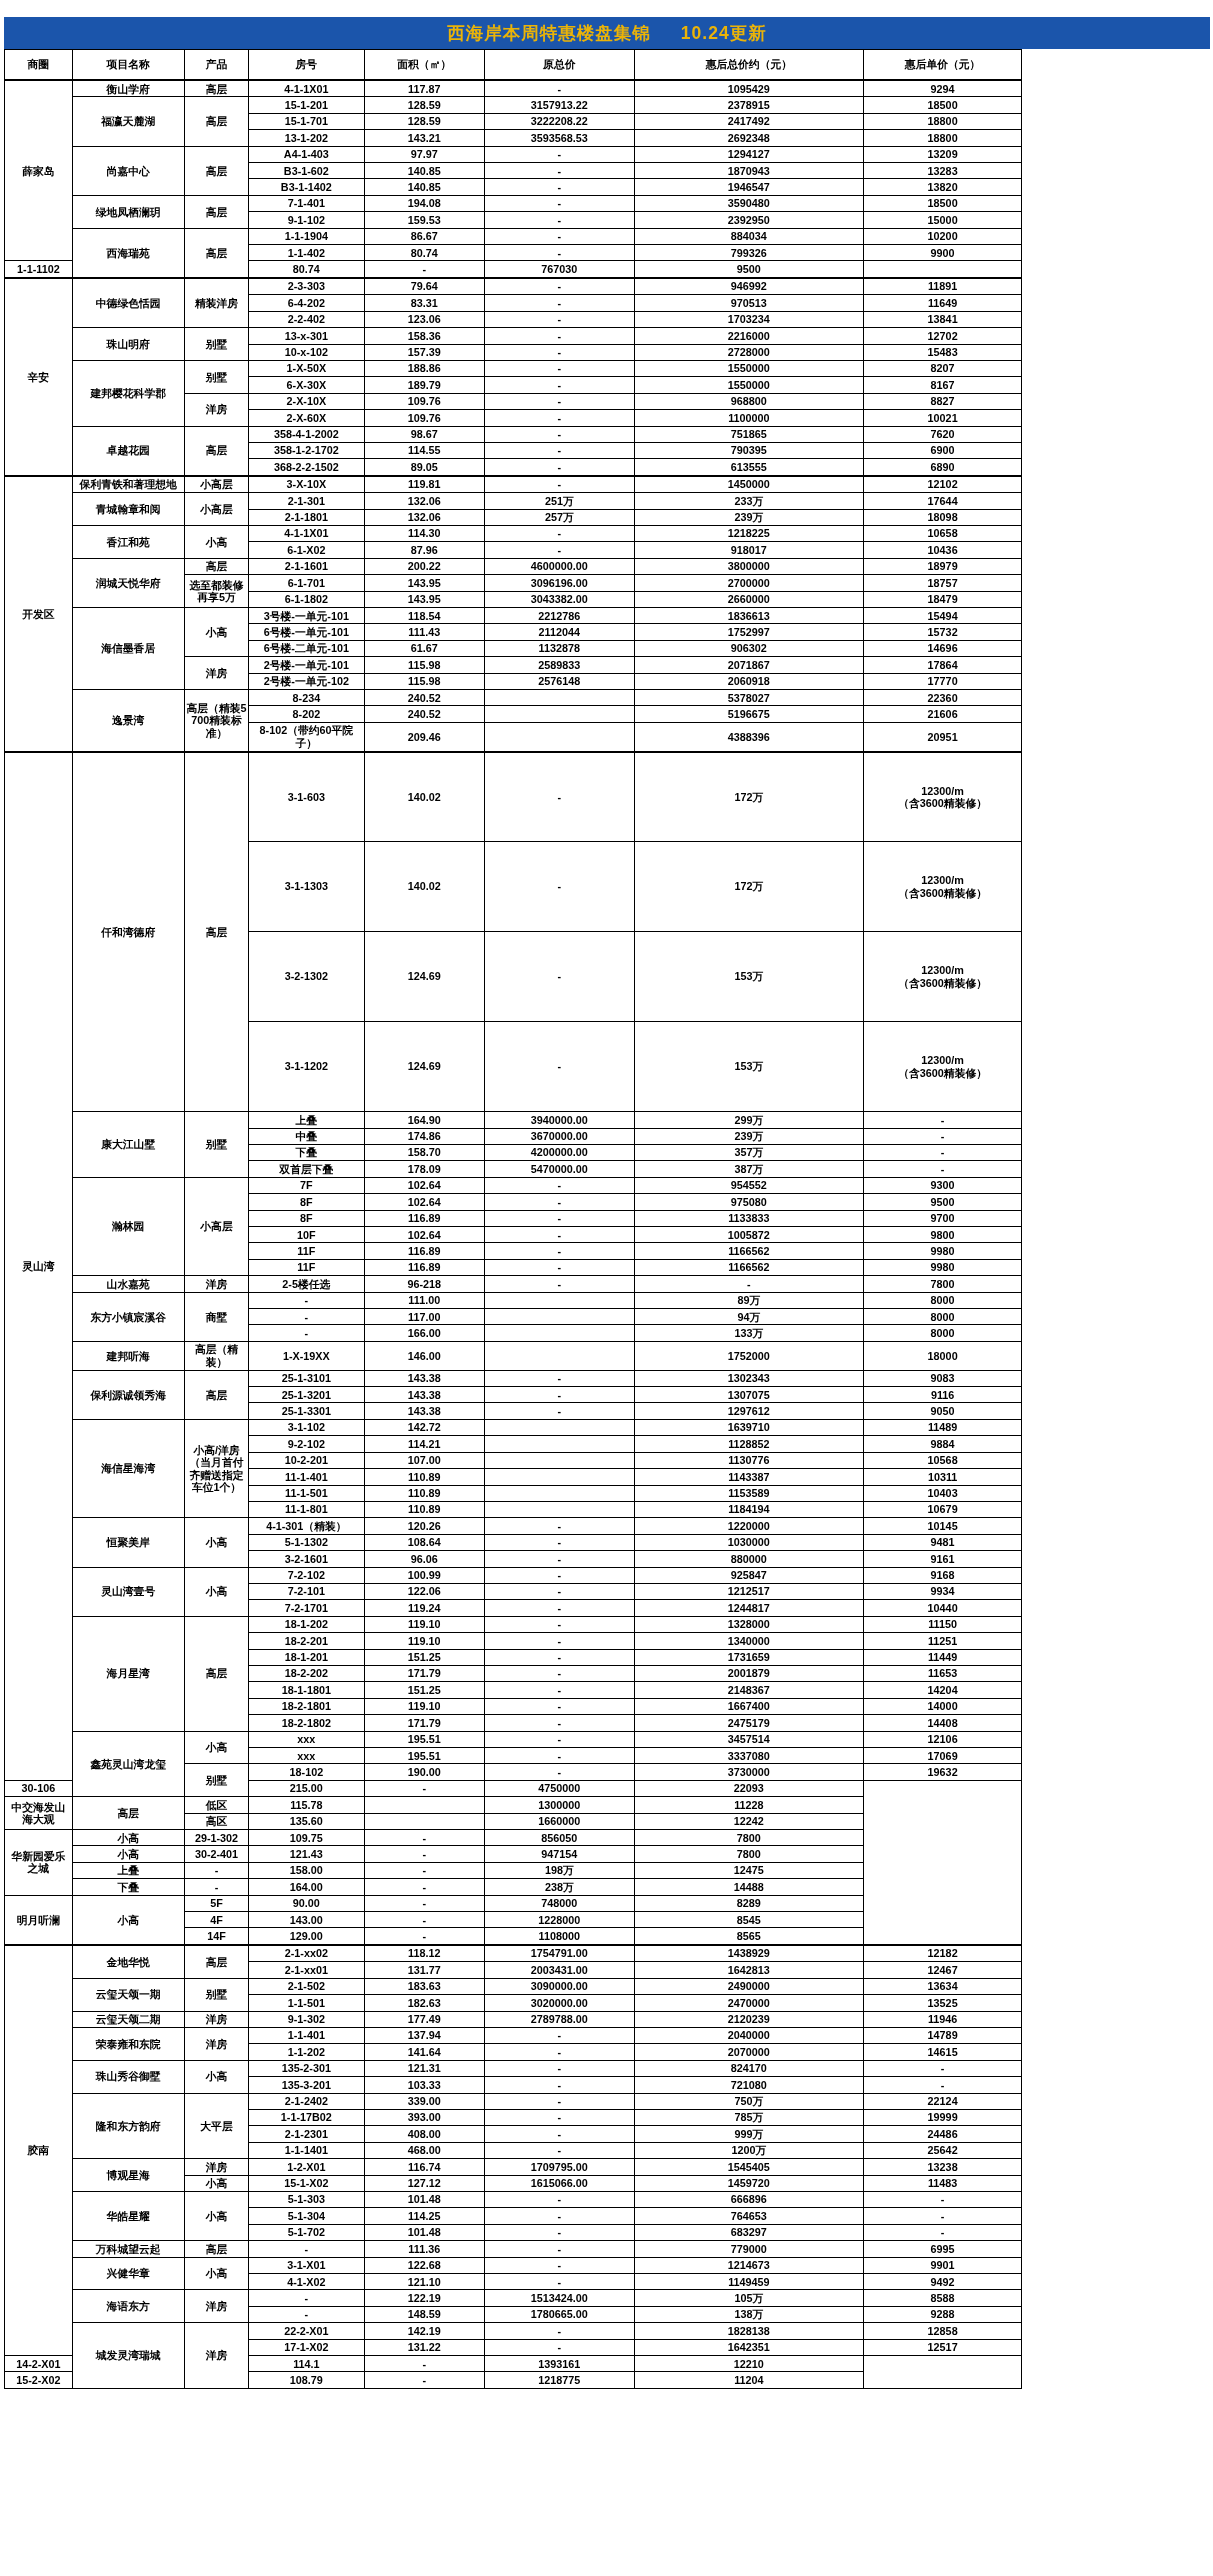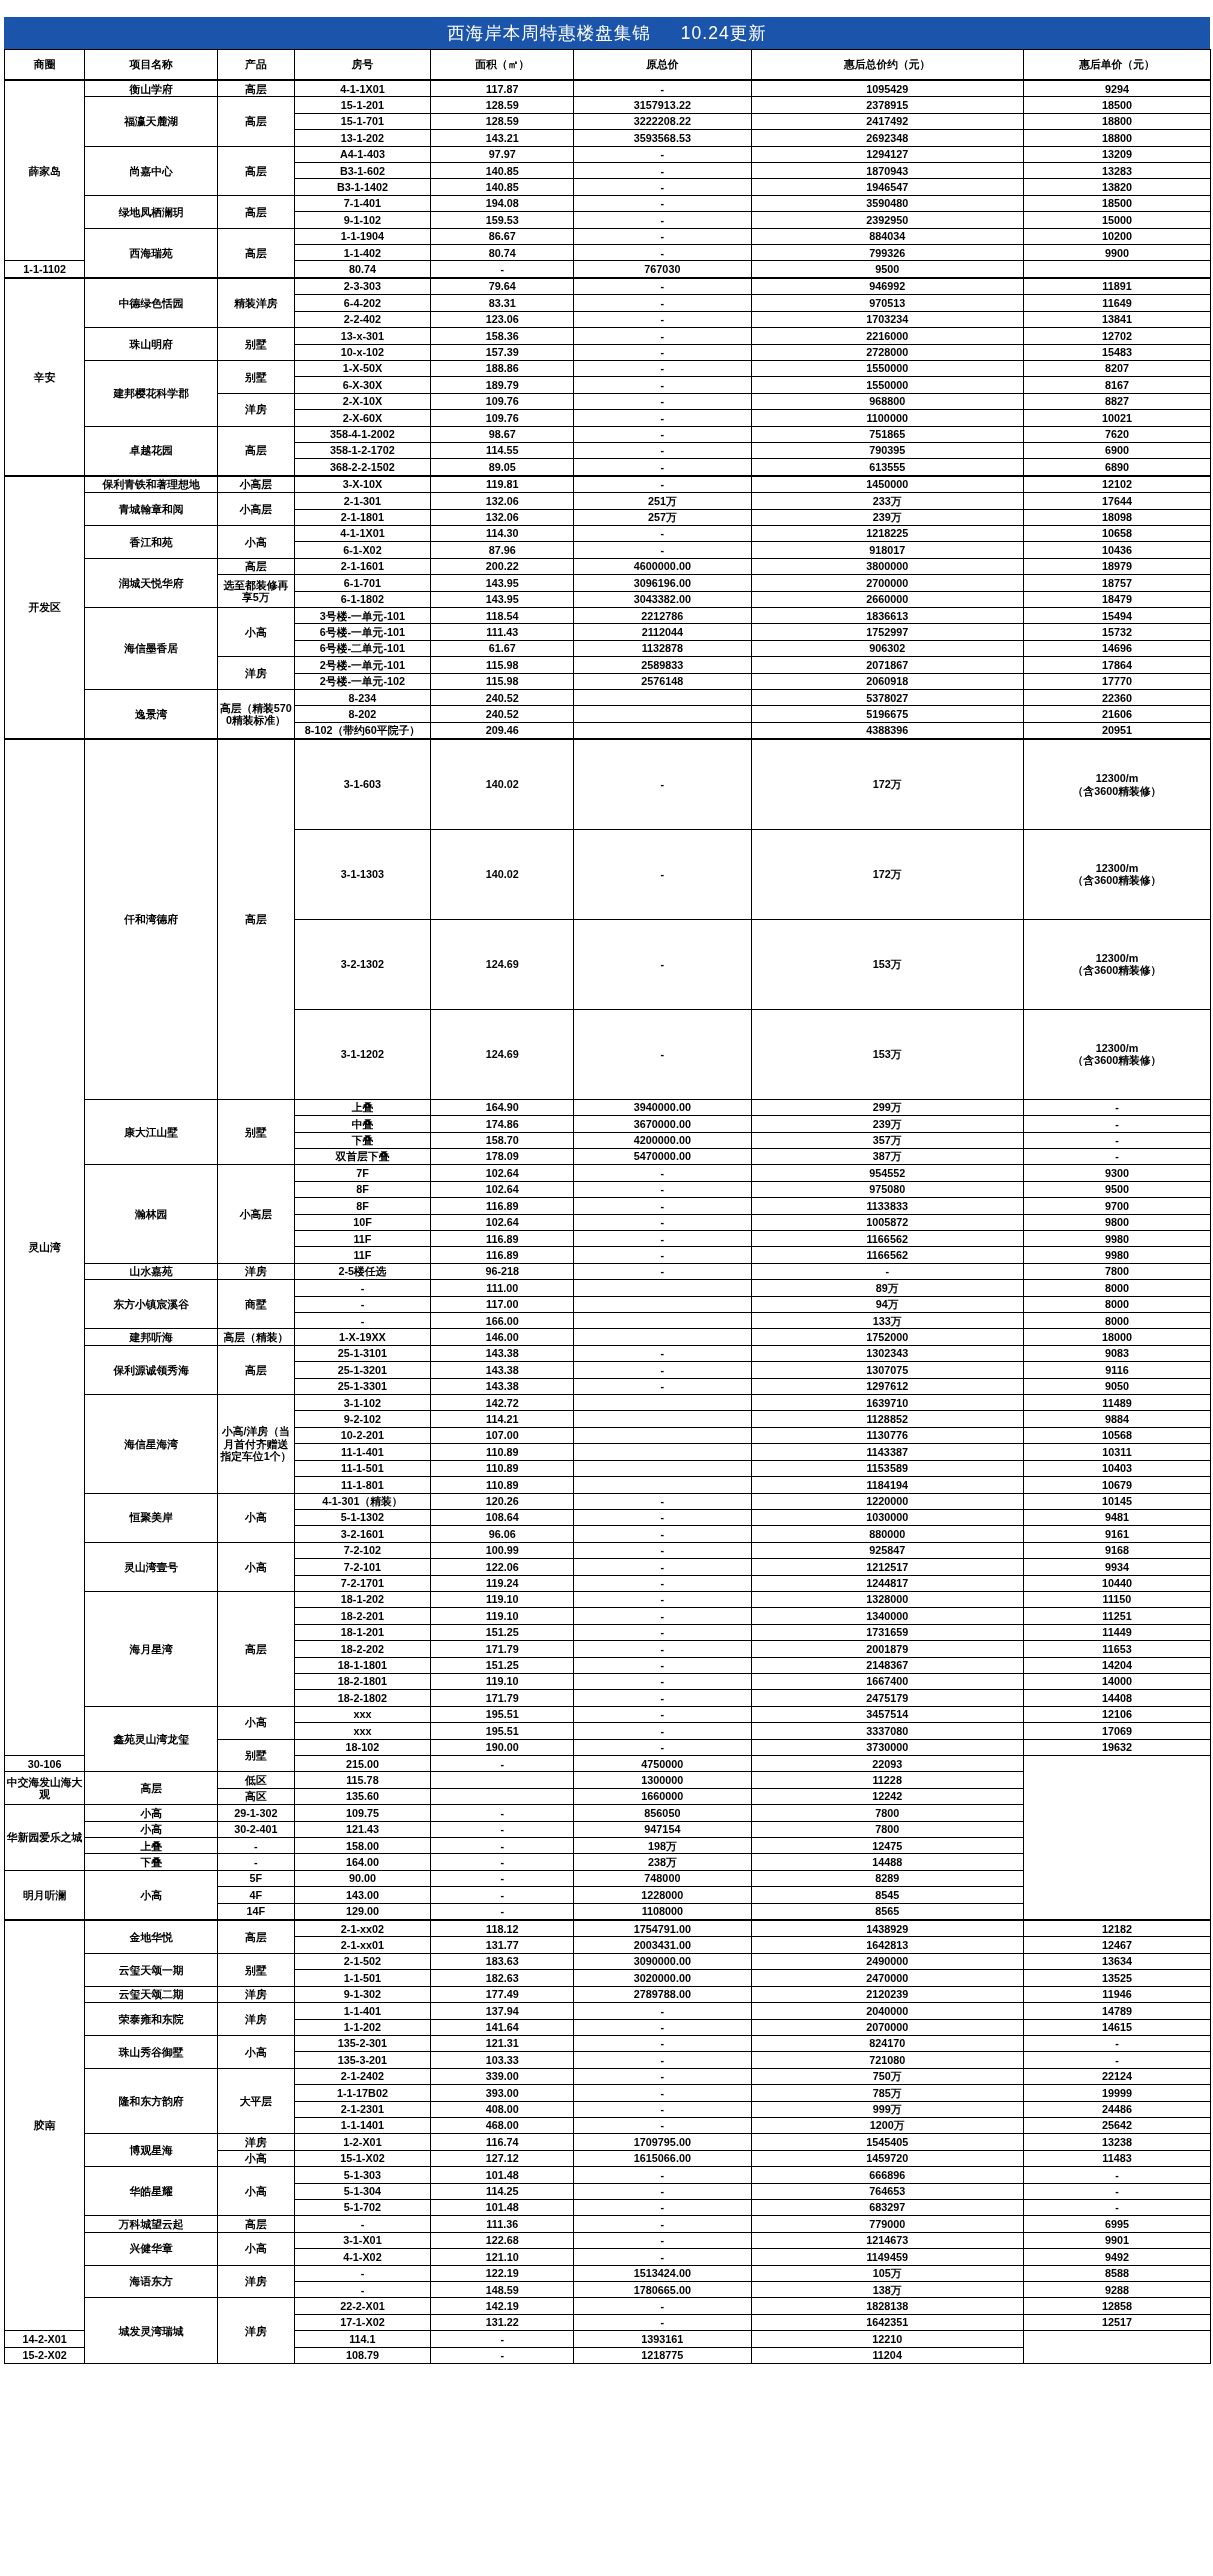--- a/index.html
+++ b/index.html
@@ -9,35 +9,35 @@
     font-family:"Liberation Sans","DejaVu Sans",sans-serif;
     color:#000;
     -webkit-font-smoothing:none;
   }
   #sheet { width:1214px; padding:0 0 0 0; }
 
   .title-bar {
     margin:16.5px 4.1px 0 4.1px;
     height:32px;
     background:#1b55ab;
-    color:#ffffff;
+    color:#eab308;
     display:flex;
     align-items:center;
     justify-content:center;
     font-size:17.5px;
-    font-weight:normal;
+    font-weight:bold;
     letter-spacing:1px;
     text-align:center;
   }
   .title-bar .t-main { margin-right:30px; }
 
   table.grid {
     border-collapse:collapse;
     table-layout:fixed;
-    width:1207px;
+    width:1018px;
     margin:0 4.1px 0 4.1px;
     border:1.5px solid #000;
   }
   table.grid td, table.grid th {
     border:1px solid #000;
     text-align:center;
     vertical-align:middle;
     font-size:10.8px;
     font-weight:bold;
     padding:1.5px 1px;

